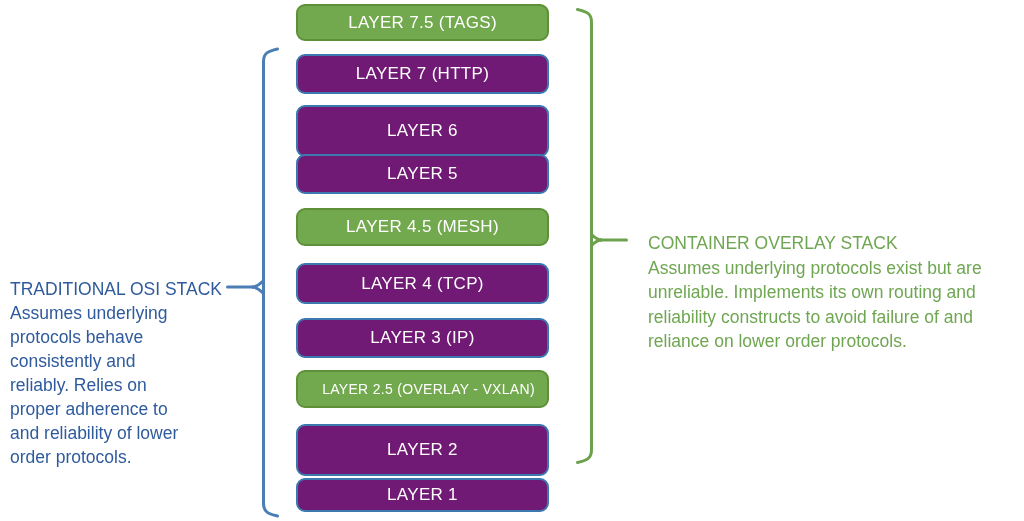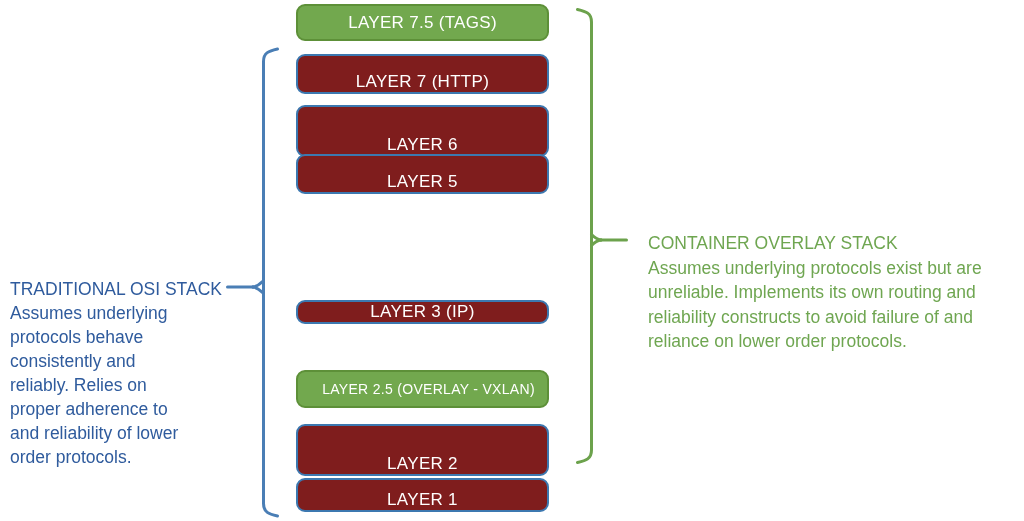--- a/index.html
+++ b/index.html
@@ -27,23 +27,22 @@
     border-radius: 9px;
     display: flex;
     align-items: center;
     justify-content: center;
     color: #ffffff;
     font-size: 17px;
     letter-spacing: 0.3px;
     text-align: center;
   }
   .layer-box.blue {
-    background: #7f1d1d;
+    background: #701a75;
     border: 2px solid #3C78B0;
-    align-items: flex-end;
   }
   .layer-box.green {
     background: #72A84E;
     border: 2px solid #5D9038;
   }
   .layer-box.small-label { font-size: 14px; padding-left: 12px; }
   .annotation {
     position: absolute;
     font-size: 17.5px;
   }
@@ -91,21 +90,27 @@
   </div>
   <div class="layer-box blue" style="top:54px;height:40px">
     <span>LAYER 7 (HTTP)</span>
   </div>
   <div class="layer-box blue" style="top:105px;height:52px">
     <span>LAYER 6</span>
   </div>
   <div class="layer-box blue" style="top:154px;height:40px">
     <span>LAYER 5</span>
   </div>
-  <div class="layer-box blue" style="top:300px;height:24px">
+  <div class="layer-box green" style="top:208px;height:38px">
+    <span>LAYER 4.5 (MESH)</span>
+  </div>
+  <div class="layer-box blue" style="top:263px;height:41px">
+    <span>LAYER 4 (TCP)</span>
+  </div>
+  <div class="layer-box blue" style="top:318px;height:40px">
     <span>LAYER 3 (IP)</span>
   </div>
   <div class="layer-box green small-label" style="top:370px;height:38px">
     <span>LAYER 2.5 (OVERLAY - VXLAN)</span>
   </div>
   <div class="layer-box blue" style="top:424px;height:52px">
     <span>LAYER 2</span>
   </div>
   <div class="layer-box blue" style="top:478px;height:34px">
     <span>LAYER 1</span>

